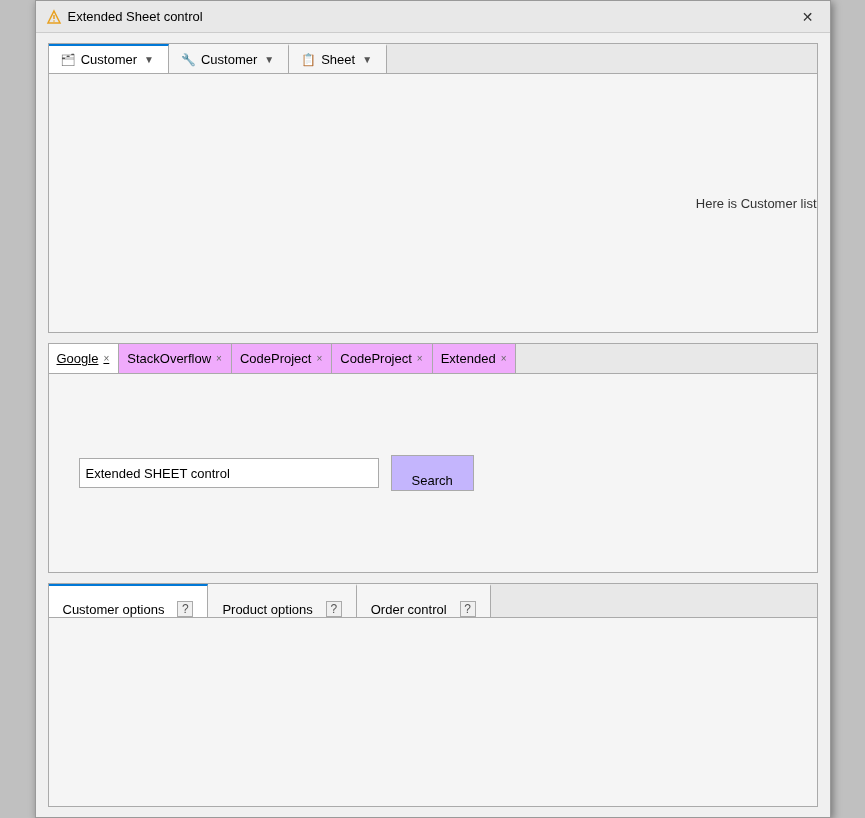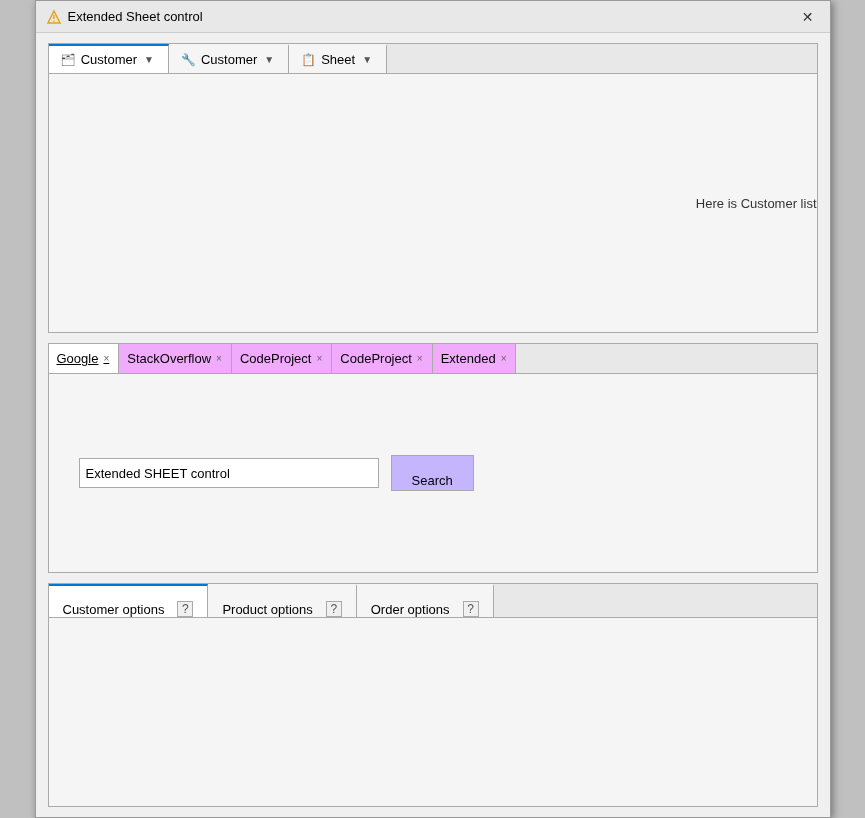--- a/index.html
+++ b/index.html
@@ -346,21 +346,21 @@
           <span>Customer options</span>
           <span class="options-tab-help">?</span>
         </div>
 
         <div class="options-tab">
           <span>Product options</span>
           <span class="options-tab-help">?</span>
         </div>
 
         <div class="options-tab">
-          <span>Order options</span>
+          <span>Order control</span>
           <span class="options-tab-help">?</span>
         </div>
 
       </div>
       <div class="section-3-content"></div>
     </div>
 
   </div>
 </div>
 

